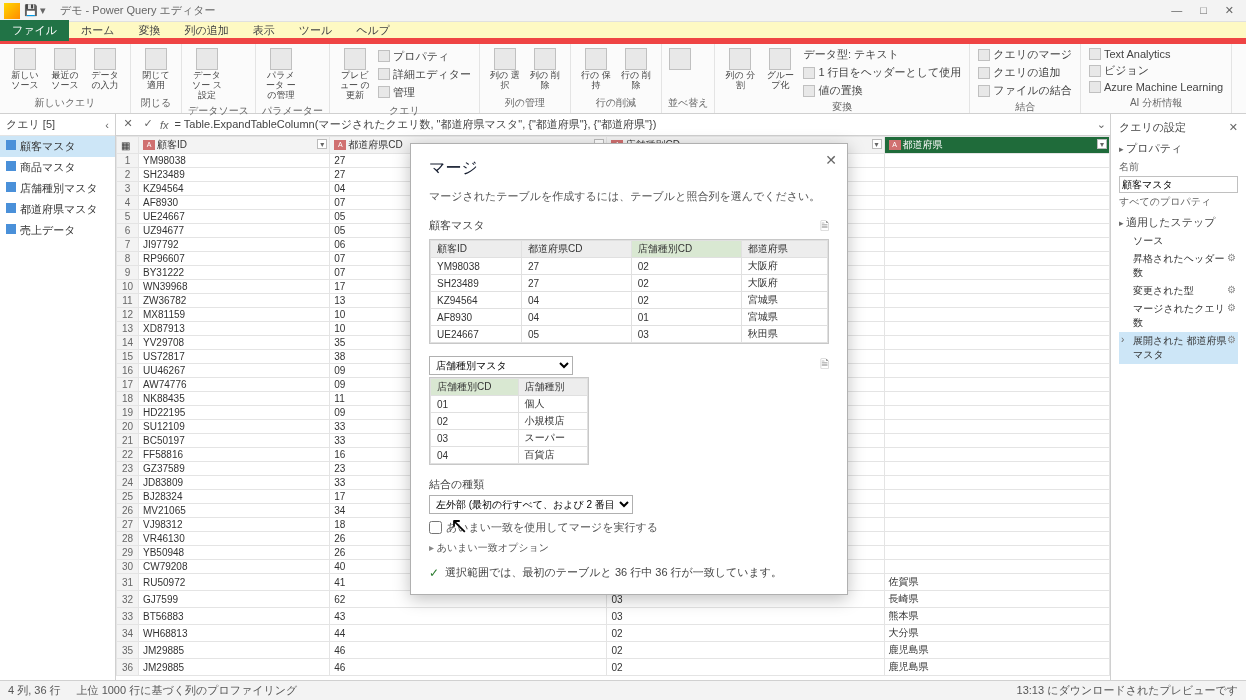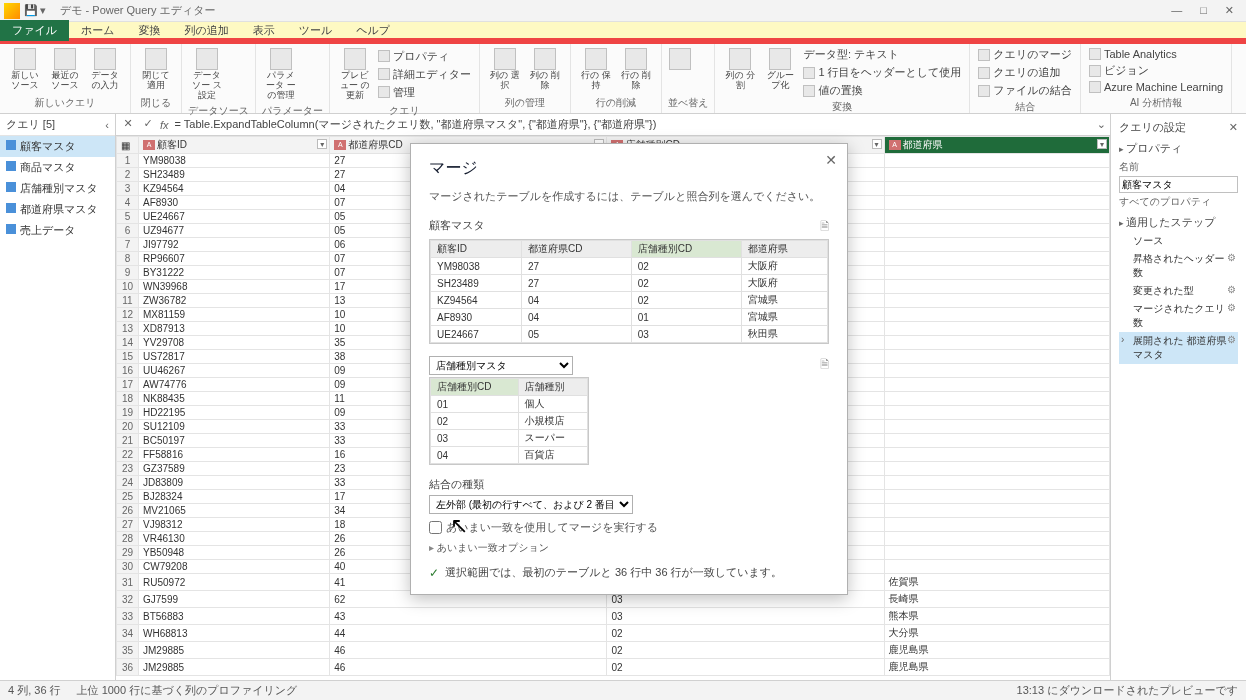--- a/index.html
+++ b/index.html
@@ -300,21 +300,21 @@
     </div>
   </div>
       <div class="label">結合</div>
     </div>
 
   <div class="ribbon-group">
       <div class="buttons">
     <div class="vstack">
       <div class="small-btn">
             <div class="ic"></div>
-            <span>Table Analytics</span>
+            <span>Text Analytics</span>
           </div>
       <div class="small-btn">
             <div class="ic"></div>
             <span>ビジョン</span>
           </div>
       <div class="small-btn">
             <div class="ic"></div>
             <span>Azure Machine Learning</span>
           </div>
     </div>

